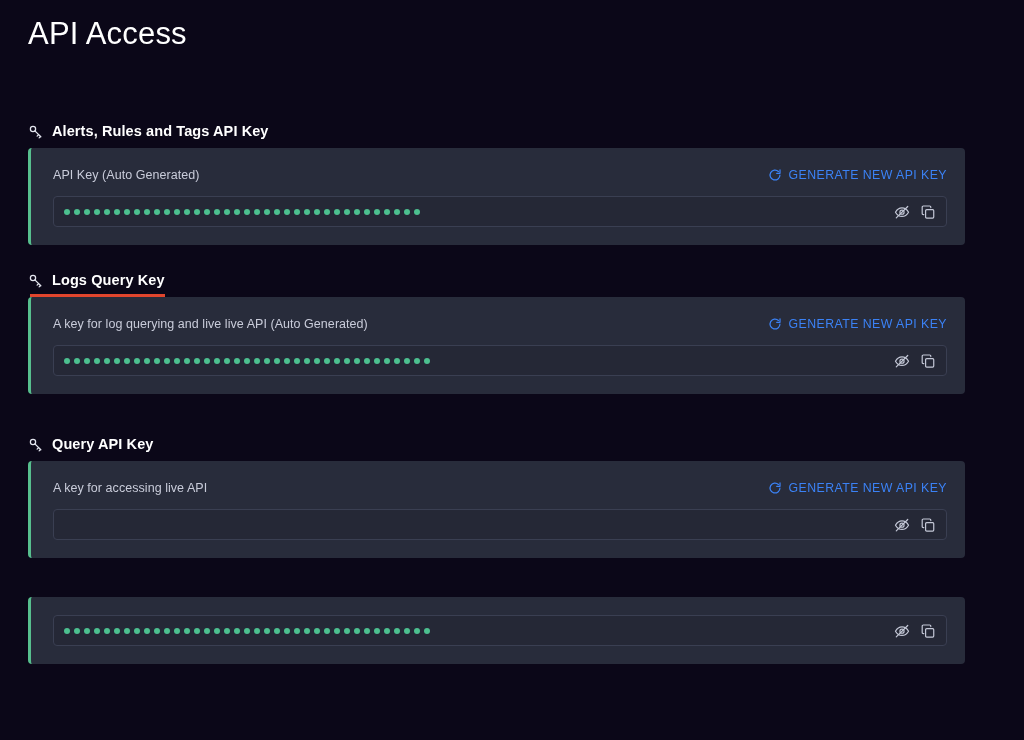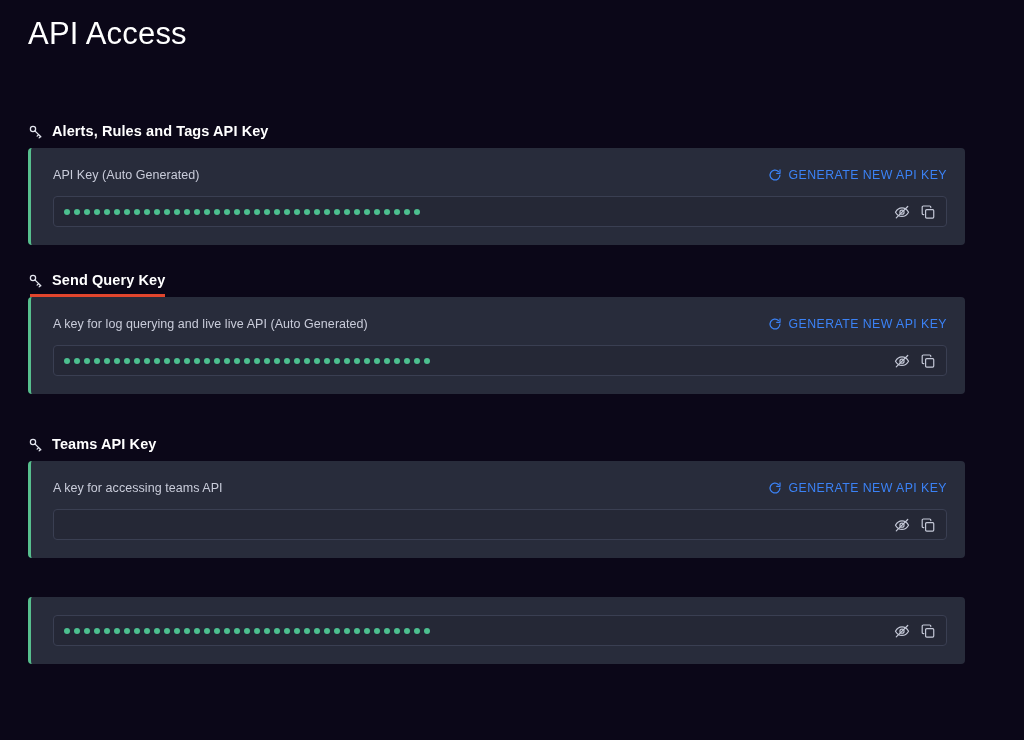--- a/index.html
+++ b/index.html
@@ -263,21 +263,21 @@
       <div class="section" style="top: 269px;">
         <div class="section-head">
           <span class="key-icon">
             <svg viewBox="0 0 24 24" fill="none" stroke="currentColor" stroke-width="2" stroke-linecap="round" stroke-linejoin="round">
               <circle cx="8" cy="8" r="4.2"></circle>
               <path d="M11 11 L20.5 20.5"></path>
               <path d="M17 17 L14.6 19.4"></path>
               <path d="M20 20 L17.8 22.2"></path>
             </svg>
           </span>
-          <div class="section-title">Send Query Key</div>
+          <div class="section-title">Logs Query Key</div>
         </div>
         <div class="active-underline"></div>
         <div class="card">
           <div class="card-inner">
             <div class="card-top">
               <div class="card-desc">A key for log querying and live live API (Auto Generated)</div>
               <button class="gen-btn">
                 <span class="refresh-icon">
                   <svg viewBox="0 0 24 24" fill="none" stroke="currentColor" stroke-width="2.1" stroke-linecap="round" stroke-linejoin="round">
                     <path d="M20.5 12a8.5 8.5 0 1 1-2.6-6.1"></path>
@@ -349,26 +349,26 @@
       <div class="section" style="top: 433px;">
         <div class="section-head">
           <span class="key-icon">
             <svg viewBox="0 0 24 24" fill="none" stroke="currentColor" stroke-width="2" stroke-linecap="round" stroke-linejoin="round">
               <circle cx="8" cy="8" r="4.2"></circle>
               <path d="M11 11 L20.5 20.5"></path>
               <path d="M17 17 L14.6 19.4"></path>
               <path d="M20 20 L17.8 22.2"></path>
             </svg>
           </span>
-          <div class="section-title">Teams API Key</div>
+          <div class="section-title">Query API Key</div>
         </div>
         <div class="card">
           <div class="card-inner">
             <div class="card-top">
-              <div class="card-desc">A key for accessing teams API</div>
+              <div class="card-desc">A key for accessing live API</div>
               <button class="gen-btn">
                 <span class="refresh-icon">
                   <svg viewBox="0 0 24 24" fill="none" stroke="currentColor" stroke-width="2.1" stroke-linecap="round" stroke-linejoin="round">
                     <path d="M20.5 12a8.5 8.5 0 1 1-2.6-6.1"></path>
                     <path d="M20.6 3.4 L20.6 9.1 L14.9 9.1"></path>
                   </svg>
                 </span>
                 <span>GENERATE NEW API KEY</span>
               </button>
             </div>

